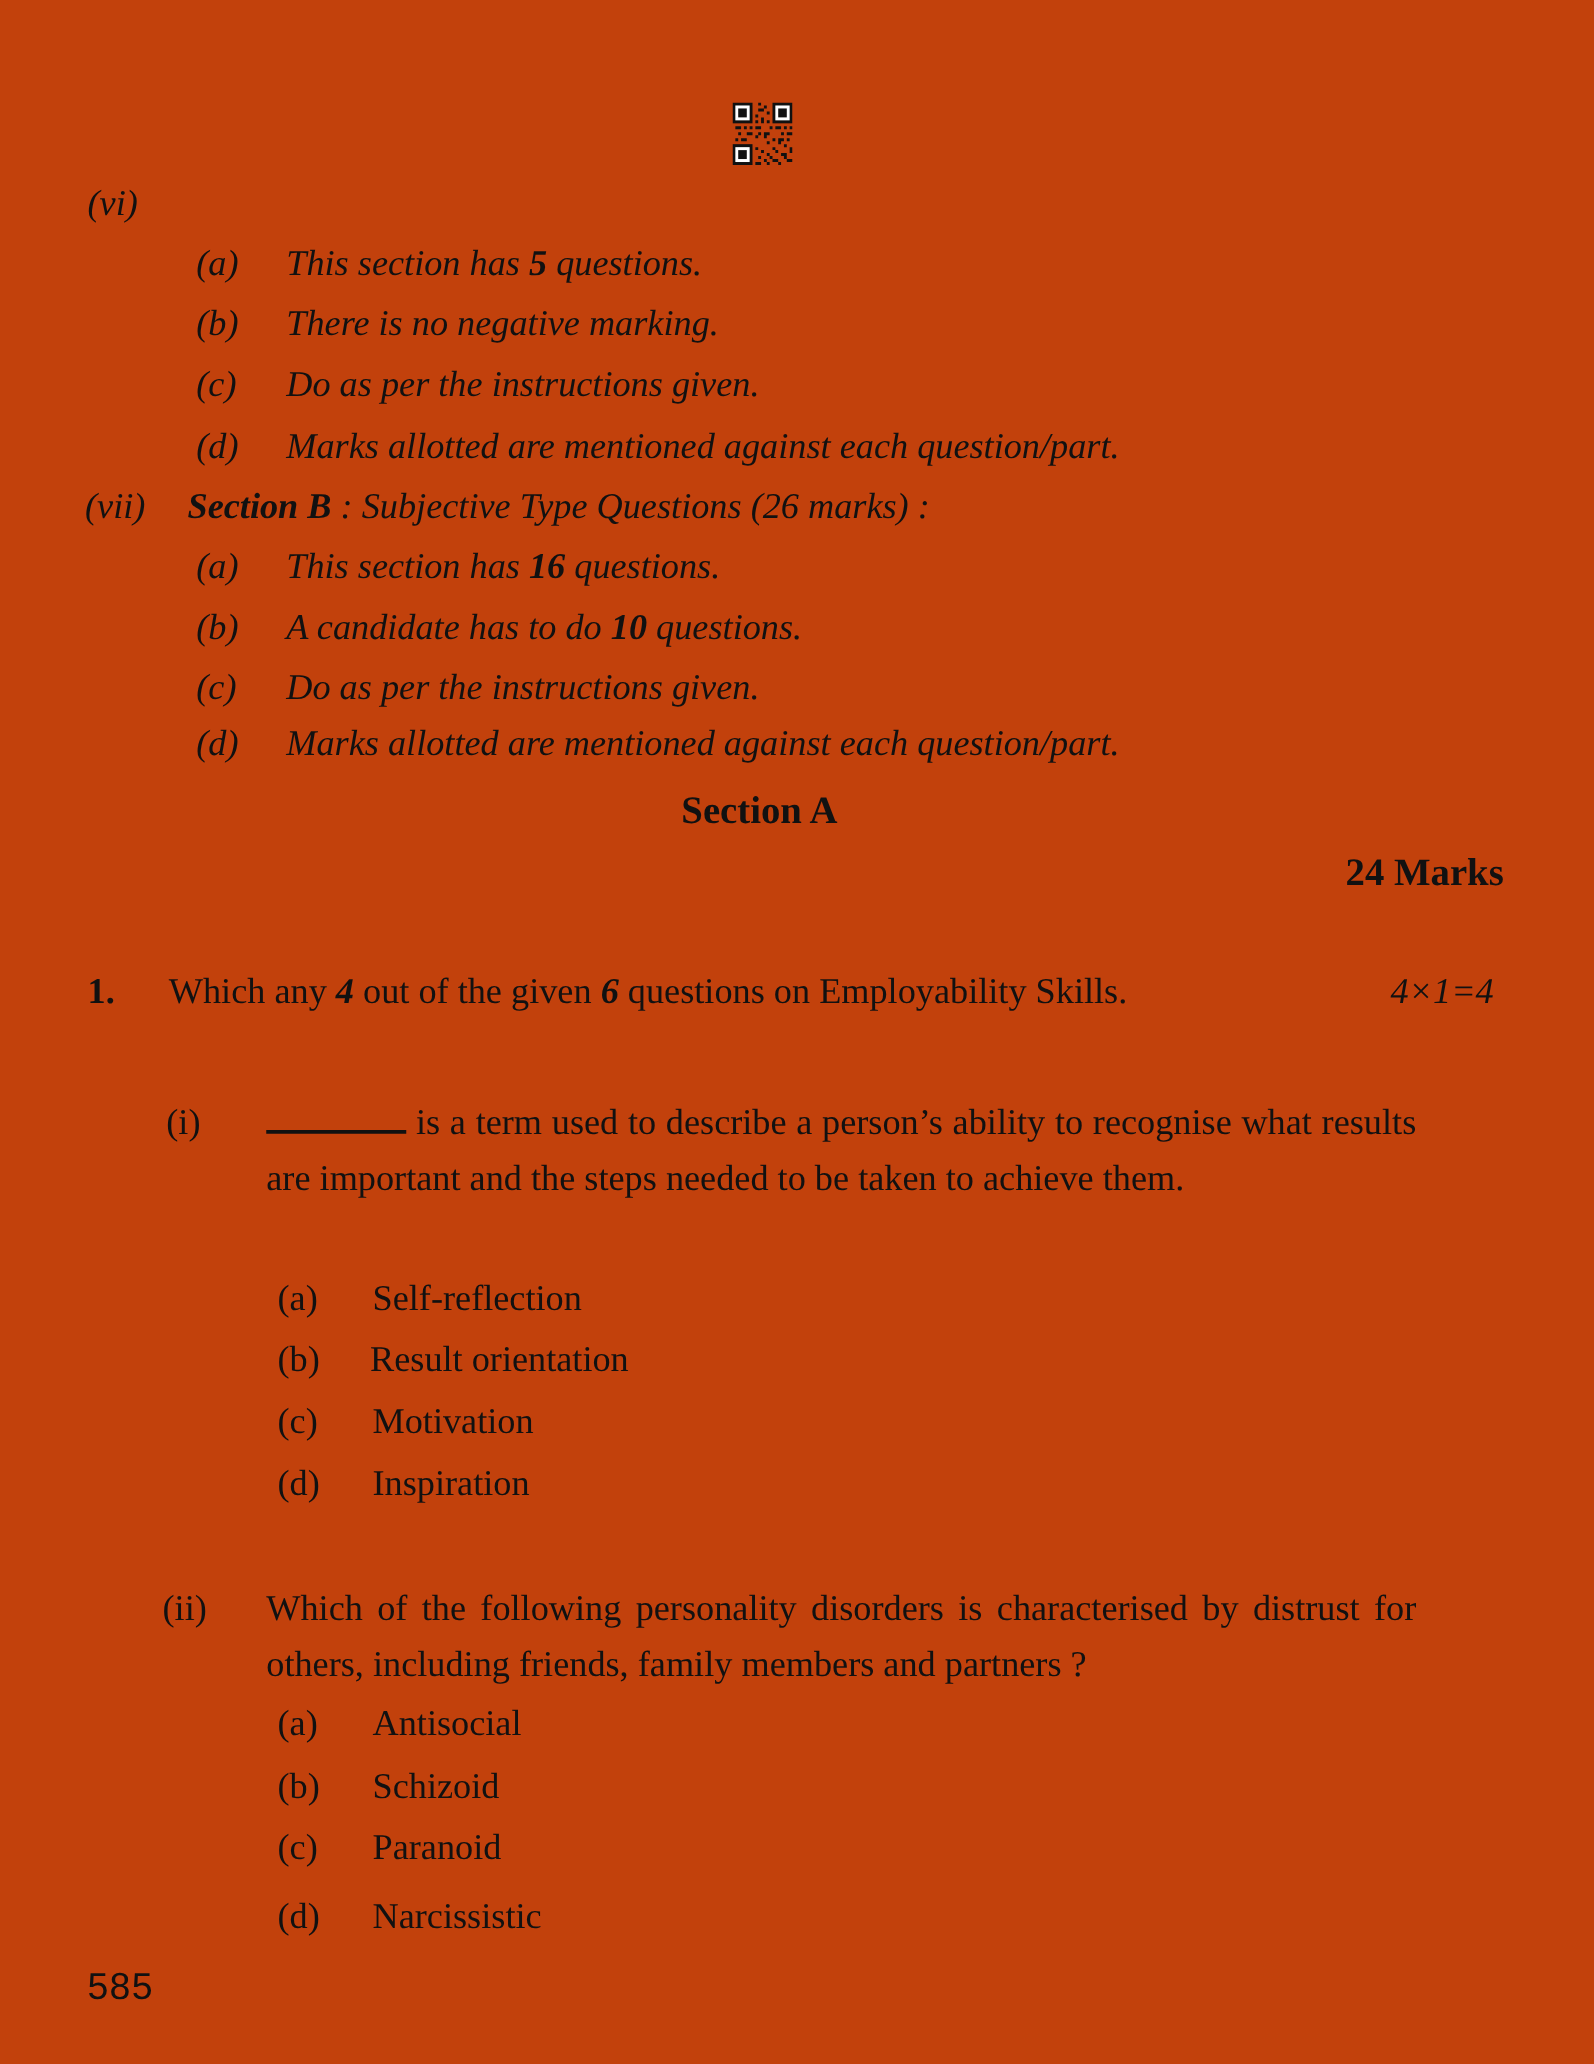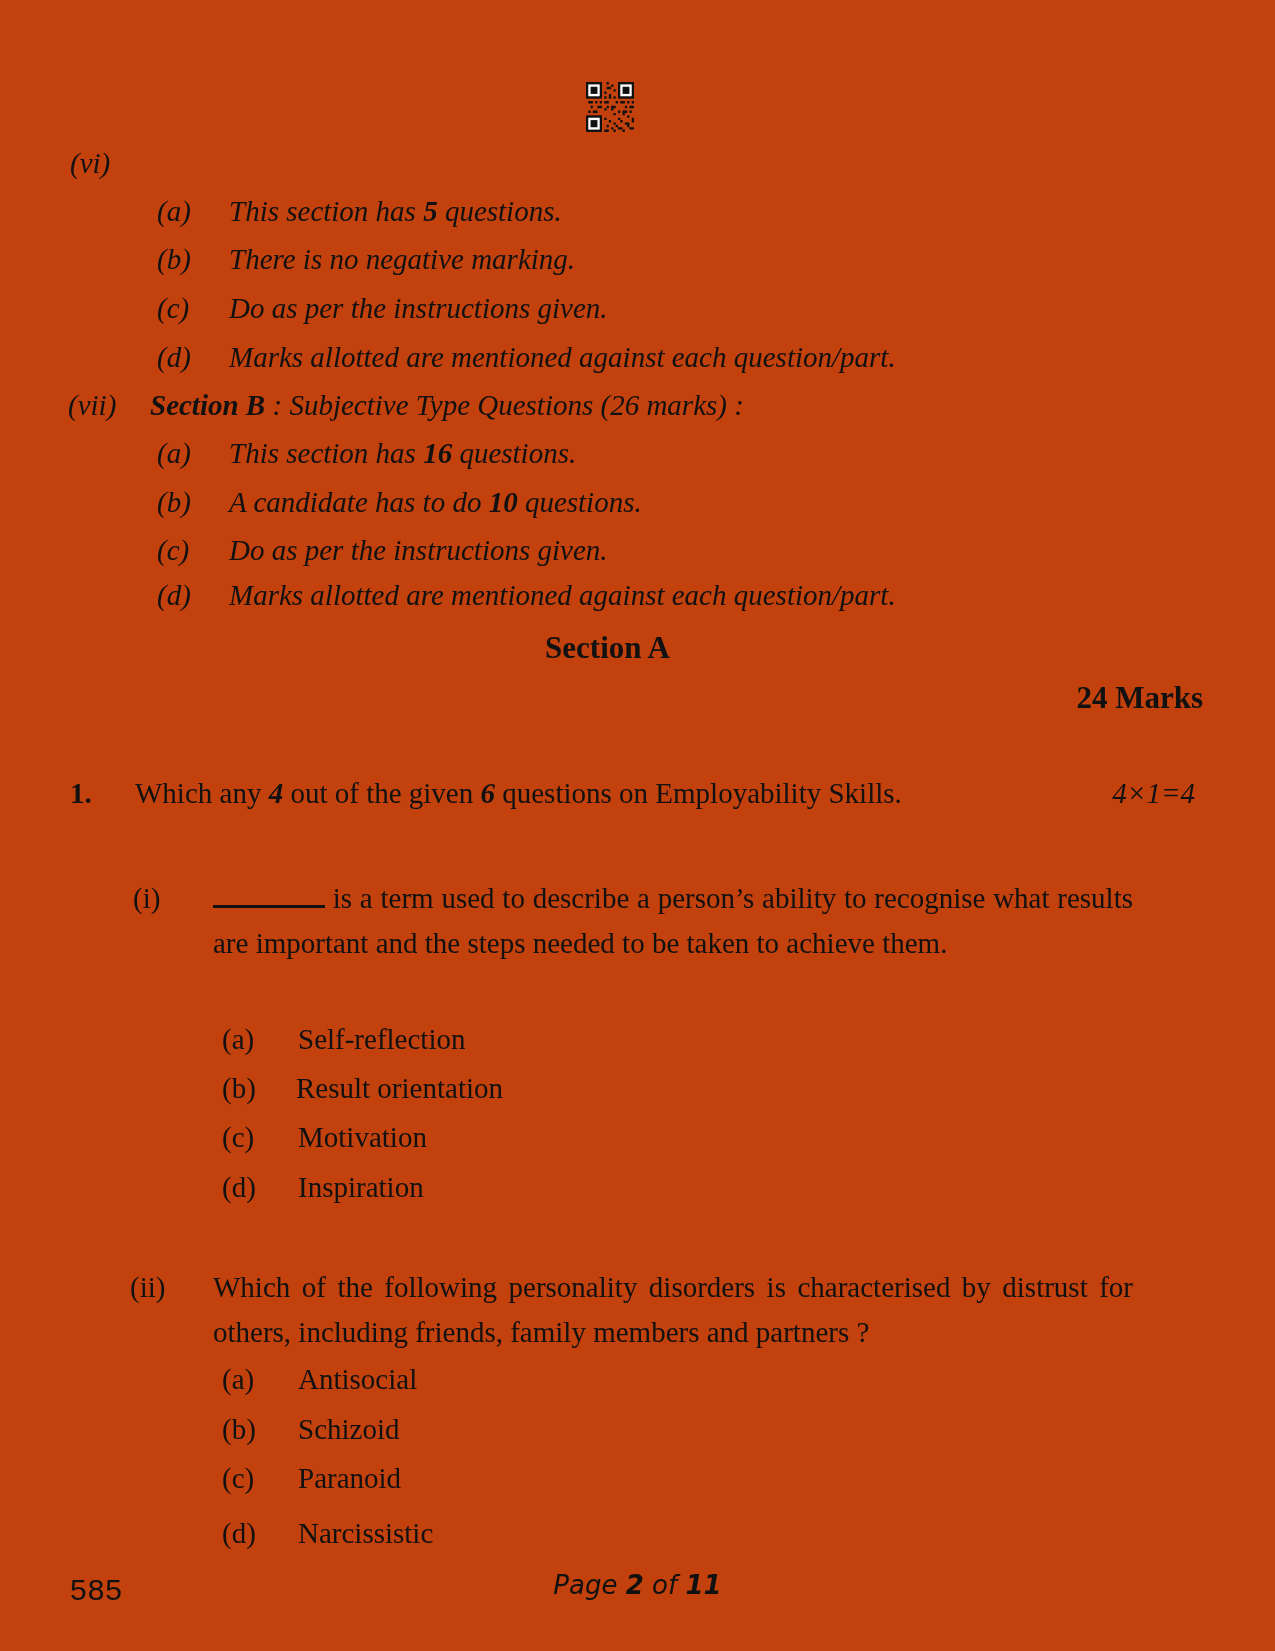--- a/index.html
+++ b/index.html
@@ -106,15 +106,14 @@
   <div class="abs" style="left:222px;top:1357px">(a)</div>
   <div class="abs" style="left:298px;top:1357px">Antisocial</div>
   <div class="abs" style="left:222px;top:1407px">(b)</div>
   <div class="abs" style="left:298px;top:1407px">Schizoid</div>
   <div class="abs" style="left:222px;top:1456px">(c)</div>
   <div class="abs" style="left:298px;top:1456px">Paranoid</div>
   <div class="abs" style="left:222px;top:1511px">(d)</div>
   <div class="abs" style="left:298px;top:1511px">Narcissistic</div>
 
   <div class="abs footer-code" style="left:70px;top:1572px">585</div>
-  <div class="abs footer-page" style="left:0;top:1567px;width:1275px;text-align:center"><span>Page </span><b>2</b><span> of </span><b>11</b></div>
 
 </div>
 
 </body></html>

